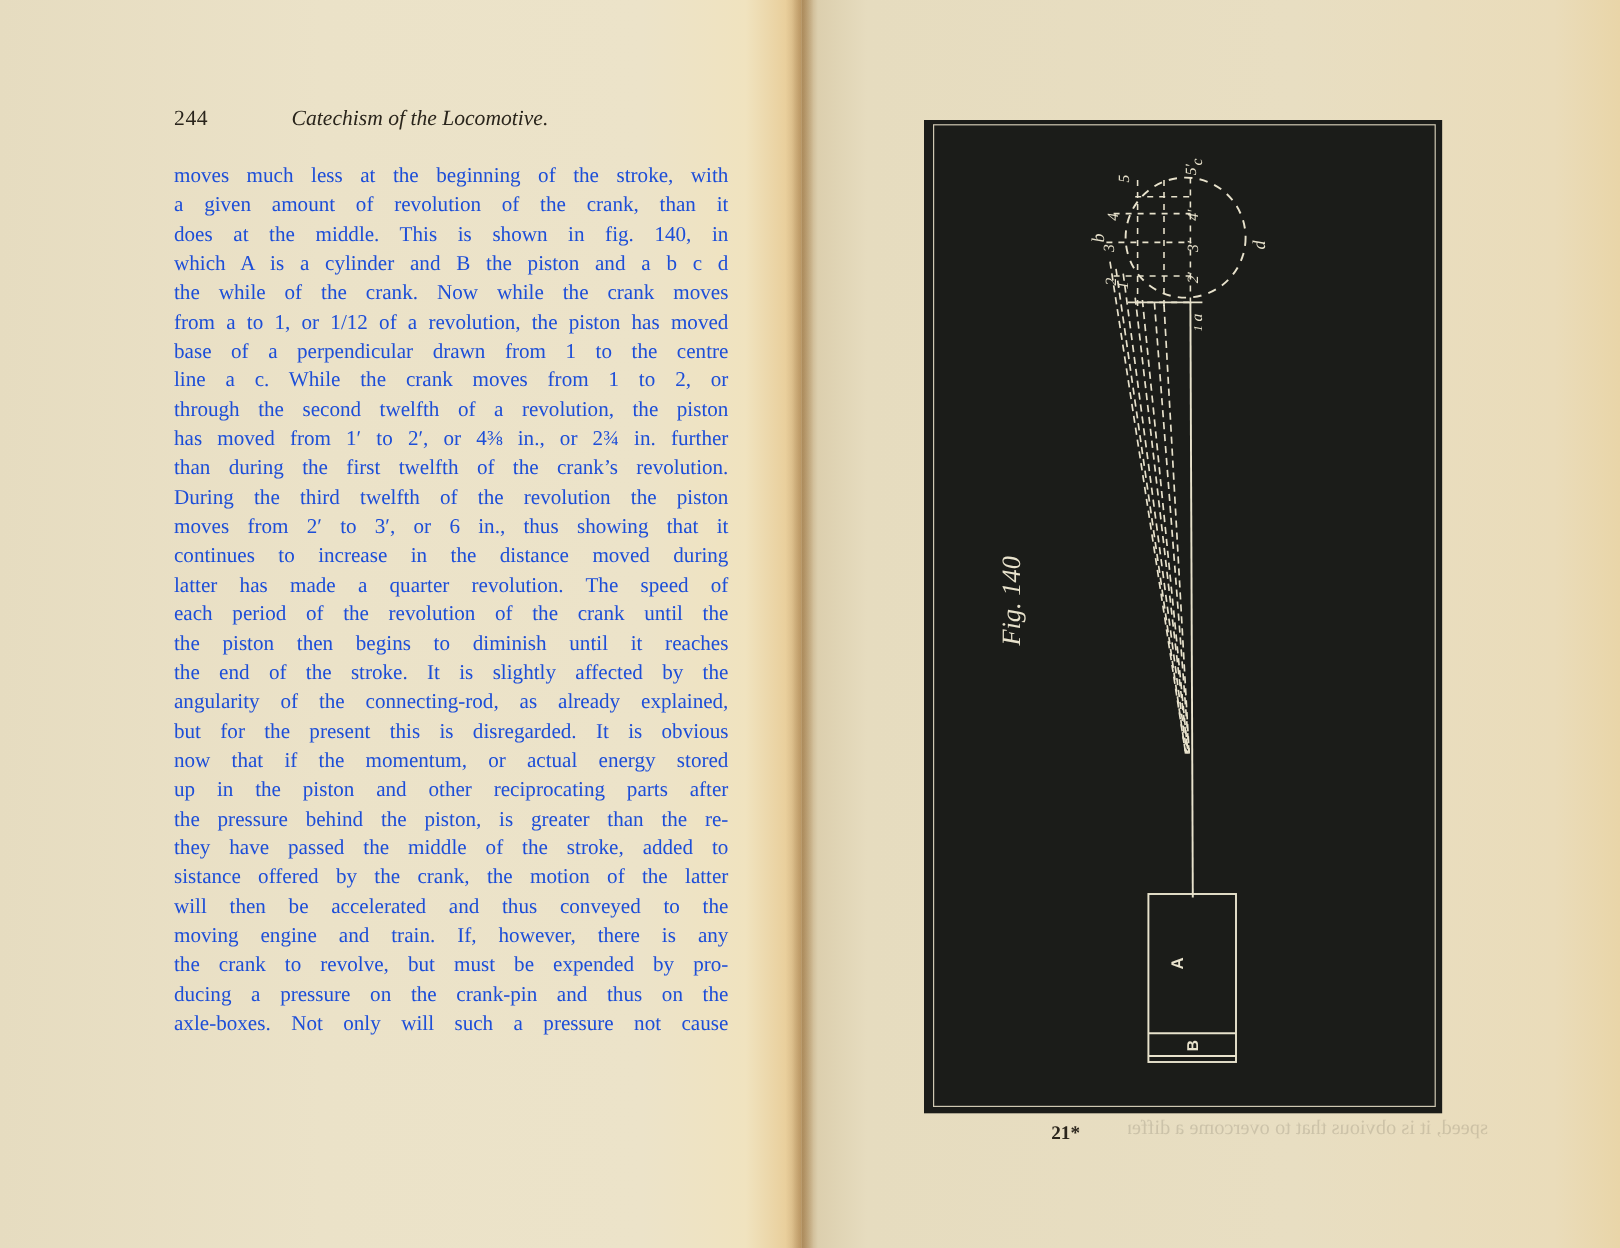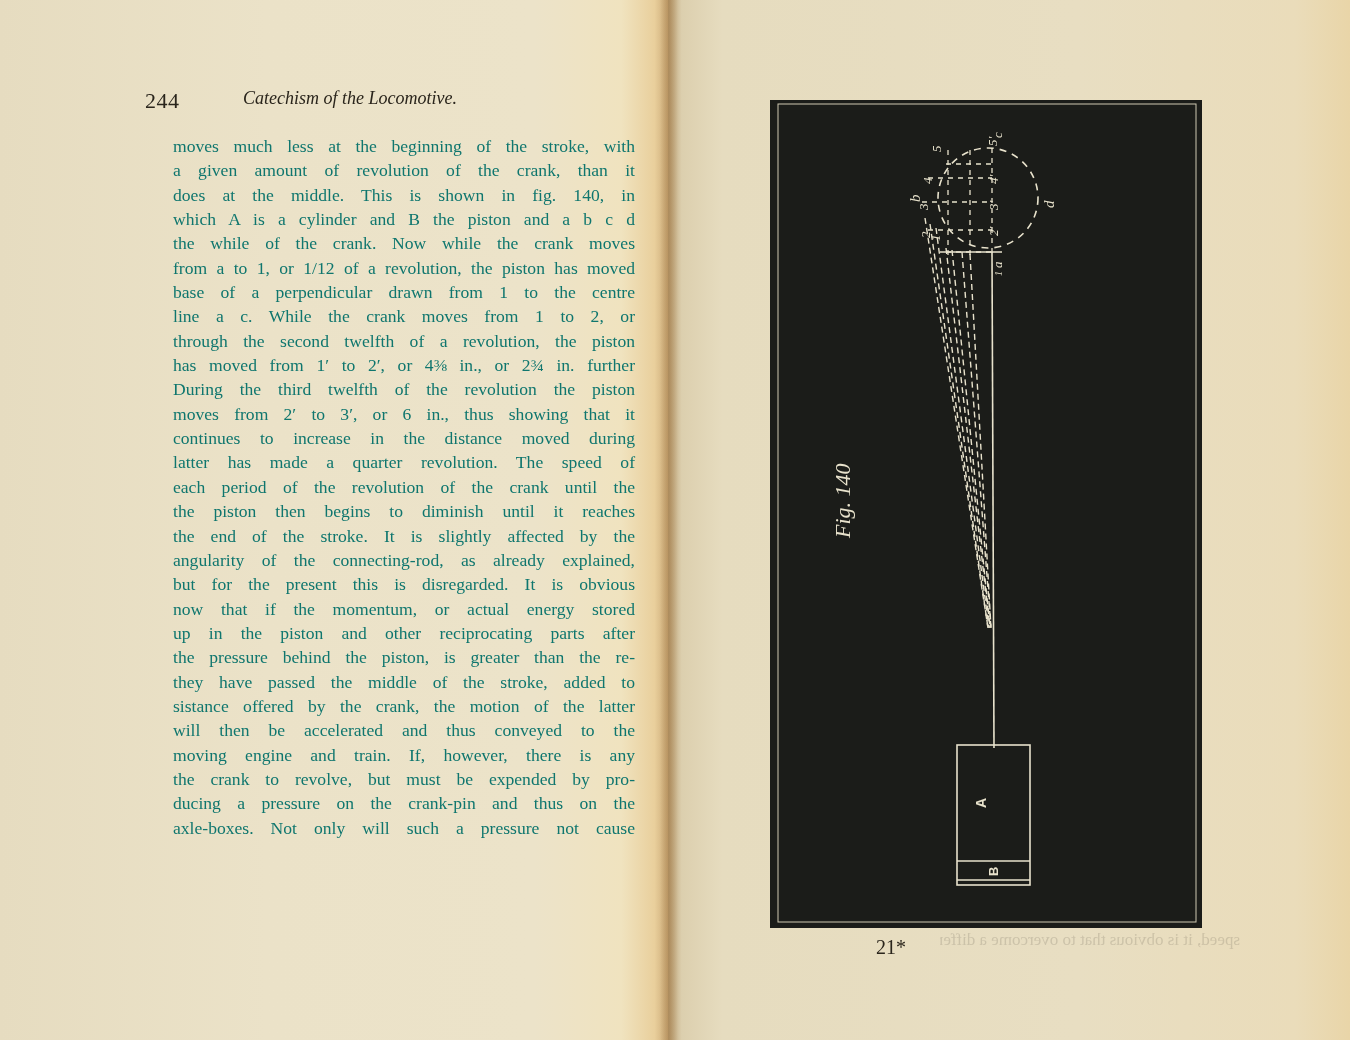--- a/index.html
+++ b/index.html
@@ -19,40 +19,40 @@
   }
   .gutter-shadow {
     position: absolute; left: 660px; top: 0; width: 18px; height: 1040px;
     background: linear-gradient(90deg, rgba(180,140,80,0) 0%, rgba(150,110,60,0.35) 50%, rgba(180,140,80,0) 100%);
   }
   .running-head {
     position: absolute; left: 145px; top: 88px; width: 465px; height: 30px;
     font-family: "Liberation Serif", serif; color: #2a251c;
   }
   .page-number {
-    position: absolute; left: 0; top: 0; font-size: 22px; letter-spacing: 0.5px;
+    position: absolute; left: 0; top: 0; font-size: 18px; letter-spacing: 0.5px;
   }
   .book-title {
     position: absolute; left: 98px; top: 0; font-size: 18px; font-style: italic;
   }
   .body-text {
     position: absolute; left: 145px; top: 134px; width: 462px;
     font-family: "Liberation Serif", serif;
-    font-size: 17.6px; line-height: 24.35px; color: #0f766e; margin-left: 28px;
+    font-size: 17.6px; line-height: 24.35px; color: #1d4ed8;
   }
   .line {
     display: block; text-align: justify; text-align-last: justify;
     white-space: nowrap; height: 24.35px;
   }
   .figure {
     position: absolute; left: 770px; top: 98px; width: 432px; height: 830px;
   }
   .figure svg { display: block; }
   .fig-caption {
-    position: absolute; left: 876px; top: 936px; font-size: 20px; font-weight: normal;
+    position: absolute; left: 876px; top: 936px; font-size: 16px; font-weight: bold;
     font-family: "Liberation Serif", serif; color: #2a251c;
   }
   .bleed-text {
     position: absolute; left: 940px; top: 930px; width: 300px; height: 20px;
     font-family: "Liberation Serif", serif; font-size: 17px; color: rgba(80,70,60,0.18);
     transform: scaleX(-1); white-space: nowrap; overflow: hidden;
   }
 </style>
 </head>
 <body>
@@ -72,20 +72,21 @@
       <span class="line">moves much less at the beginning of the stroke, with</span>
       <span class="line">a given amount of revolution of the crank, than it</span>
       <span class="line">does at the middle. This is shown in fig. 140, in</span>
       <span class="line">which A is a cylinder and B the piston and a b c d</span>
       <span class="line">the while of the crank. Now while the crank moves</span>
       <span class="line">from a to 1, or 1/12 of a revolution, the piston has moved</span>
       <span class="line">base of a perpendicular drawn from 1 to the centre</span>
       <span class="line">line a c. While the crank moves from 1 to 2, or</span>
       <span class="line">through the second twelfth of a revolution, the piston</span>
       <span class="line">has moved from 1′ to 2′, or 4⅜ in., or 2¾ in. further</span>
+      <span class="line">than during the first twelfth of the crank’s revolution.</span>
       <span class="line">During the third twelfth of the revolution the piston</span>
       <span class="line">moves from 2′ to 3′, or 6 in., thus showing that it</span>
       <span class="line">continues to increase in the distance moved during</span>
       <span class="line">latter has made a quarter revolution. The speed of</span>
       <span class="line">each period of the revolution of the crank until the</span>
       <span class="line">the piston then begins to diminish until it reaches</span>
       <span class="line">the end of the stroke. It is slightly affected by the</span>
       <span class="line">angularity of the connecting-rod, as already explained,</span>
       <span class="line">but for the present this is disregarded. It is obvious</span>
       <span class="line">now that if the momentum, or actual energy stored</span>

